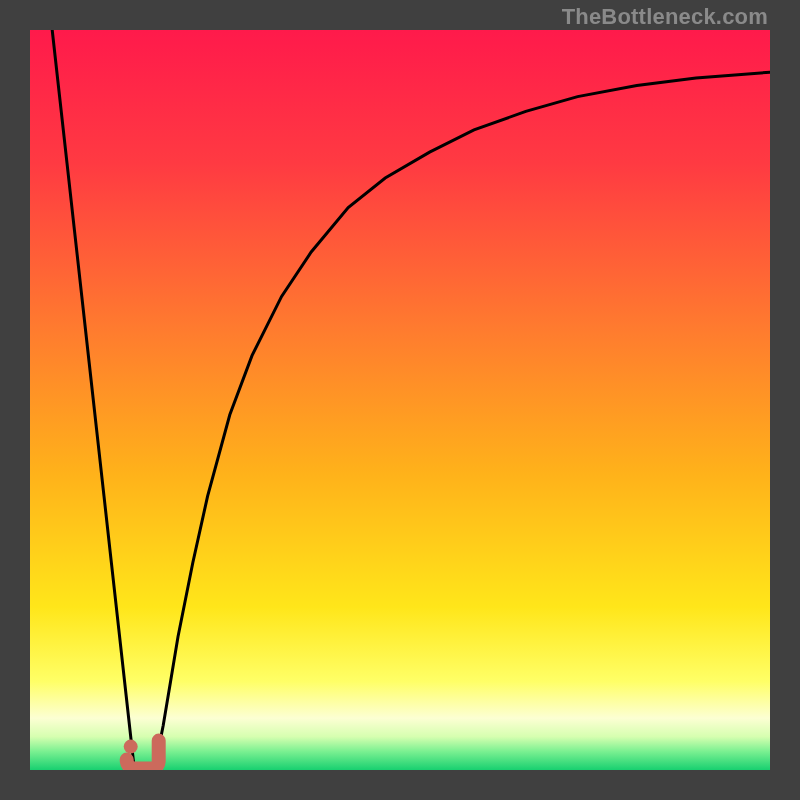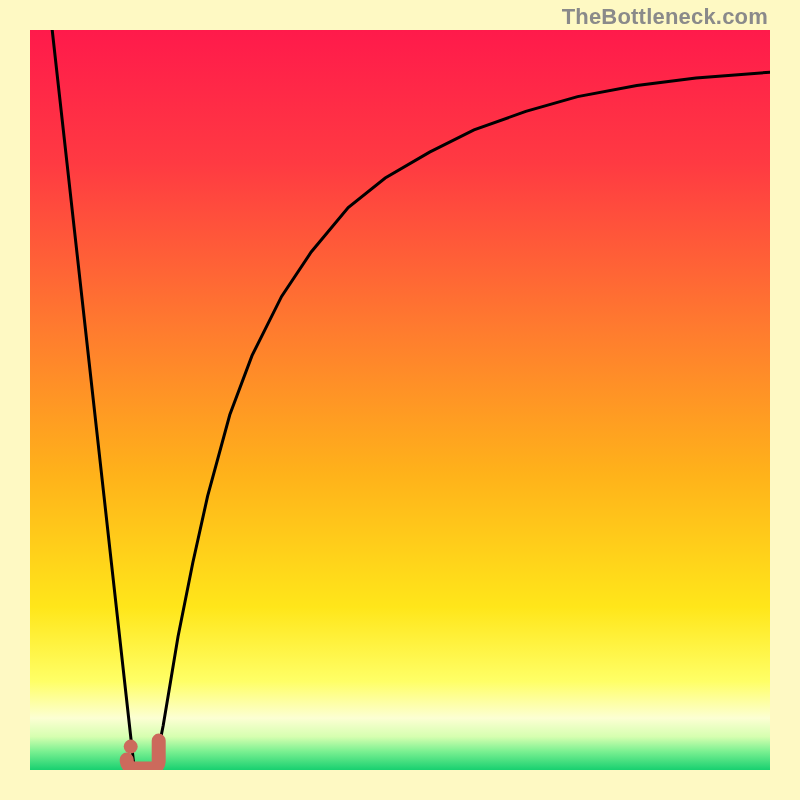--- a/index.html
+++ b/index.html
@@ -9,21 +9,21 @@
     height: 800px;
     background: #000;
     overflow: hidden;
   }
   .frame {
     position: absolute;
     left: 0;
     top: 0;
     width: 800px;
     height: 800px;
-    background: #fef9c3;
+    background: #404040;
   }
   .plot-area {
     position: absolute;
     left: 30px;
     top: 30px;
     width: 740px;
     height: 740px;
     overflow: hidden;
   }
   .gradient {

